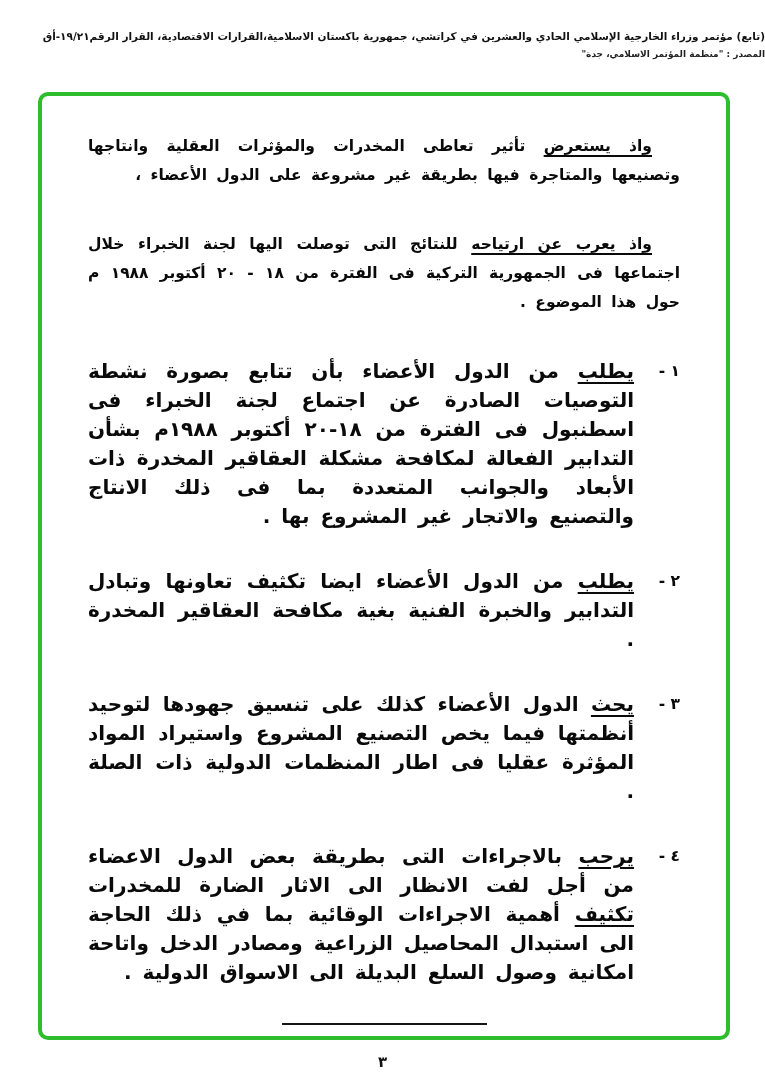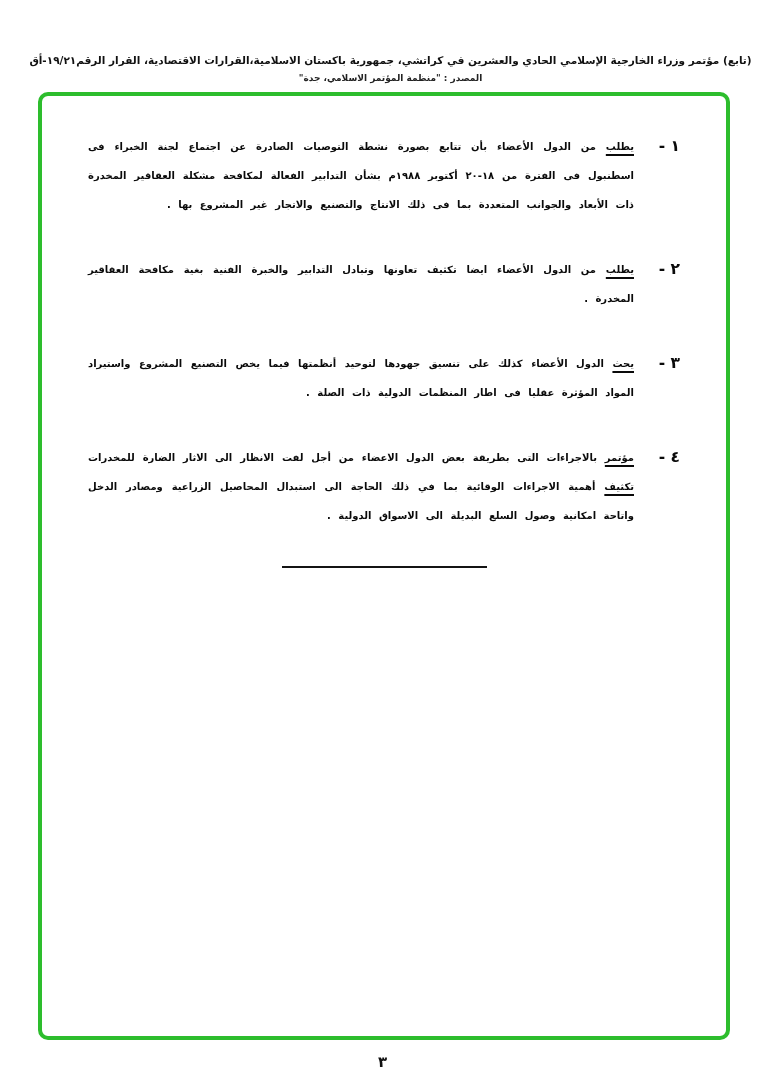--- a/index.html
+++ b/index.html
@@ -13,24 +13,22 @@
     height: 1083px;
     background: #ffffff;
     font-family: "DejaVu Sans", sans-serif;
     overflow: hidden;
   }
   .doc-header {
     position: absolute;
     top: 30px;
     left: 16px;
     right: 0;
-    text-align: center;
     direction: rtl;
     color: #111;
-    margin-top: 24px;
   }
   .doc-header .h1 {
     font-size: 10.5px;
     font-weight: bold;
     letter-spacing: 0;
   }
   .doc-header .h2 {
     font-size: 9px;
     font-weight: bold;
     margin-top: 7px;
@@ -66,21 +64,21 @@
   .item .num {
     flex: 0 0 46px;
     font-size: 15.5px;
     font-weight: bold;
     line-height: 29px;
     white-space: nowrap;
   }
   .item .itext {
     flex: 1;
     margin: 0;
-    font-size: 10px;
+    font-size: 20px;
     font-weight: bold;
     line-height: 29px;
     text-align: justify;
     word-spacing: 4px;
   }
   .u {
     text-decoration: underline;
     text-underline-offset: 4px;
     text-decoration-thickness: 1.5px;
   }
@@ -106,40 +104,42 @@
 
 <div class="page">
 
   <header class="doc-header">
     <div class="h1">(تابع) مؤتمر وزراء الخارجية الإسلامي الحادي والعشرين في كراتشي، جمهورية باكستان الاسلامية،القرارات الاقتصادية، القرار الرقم١٩/٢١-أق</div>
     <div class="h2">المصدر : "منظمة المؤتمر الاسلامي، جدة"</div>
   </header>
 
   <div class="green-box" style="border-color: rgb(45, 189, 45);">
 
+    <p class="para"><span class="u">واذ يستعرض</span><span> تأثير تعاطى المخدرات والمؤثرات العقلية وانتاجها وتصنيعها والمتاجرة فيها بطريقة غير مشروعة على الدول الأعضاء ،</span></p>
 
+    <p class="para"><span class="u">واذ يعرب عن ارتياحه</span><span> للنتائج التى توصلت اليها لجنة الخبراء خلال اجتماعها فى الجمهورية التركية فى الفترة من ١٨ - ٢٠ أكتوبر ١٩٨٨ م حول هذا الموضوع .</span></p>
 
     <div class="item">
       <span class="num">١ -</span>
       <p class="itext"><span class="u">يطلب</span><span> من الدول الأعضاء بأن تتابع بصورة نشطة التوصيات الصادرة عن اجتماع لجنة الخبراء فى اسطنبول فى الفترة من ١٨-٢٠ أكتوبر ١٩٨٨م بشأن التدابير الفعالة لمكافحة مشكلة العقاقير المخدرة ذات الأبعاد والجوانب المتعددة بما فى ذلك الانتاج والتصنيع والاتجار غير المشروع بها .</span></p>
     </div>
 
     <div class="item">
       <span class="num">٢ -</span>
       <p class="itext"><span class="u">يطلب</span><span> من الدول الأعضاء ايضا تكثيف تعاونها وتبادل التدابير والخبرة الفنية بغية مكافحة العقاقير المخدرة .</span></p>
     </div>
 
     <div class="item">
       <span class="num">٣ -</span>
       <p class="itext"><span class="u">يحث</span><span> الدول الأعضاء كذلك على تنسيق جهودها لتوحيد أنظمتها فيما يخص التصنيع المشروع واستيراد المواد المؤثرة عقليا فى اطار المنظمات الدولية ذات الصلة .</span></p>
     </div>
 
     <div class="item">
       <span class="num">٤ -</span>
-      <p class="itext"><span class="u">مؤتمر</span><span> بالاجراءات التى بطريقة بعض الدول الاعضاء من أجل لفت الانظار الى الاثار الضارة للمخدرات </span><span class="u">تكثيف</span><span> أهمية الاجراءات الوقائية بما في ذلك الحاجة الى استبدال المحاصيل الزراعية ومصادر الدخل واتاحة امكانية وصول السلع البديلة الى الاسواق الدولية .</span></p>
+      <p class="itext"><span class="u">يرحب</span><span> بالاجراءات التى بطريقة بعض الدول الاعضاء من أجل لفت الانظار الى الاثار الضارة للمخدرات </span><span class="u">تكثيف</span><span> أهمية الاجراءات الوقائية بما في ذلك الحاجة الى استبدال المحاصيل الزراعية ومصادر الدخل واتاحة امكانية وصول السلع البديلة الى الاسواق الدولية .</span></p>
     </div>
 
     <div class="end-rule"></div>
 
   </div>
 
   <div class="page-number">٣</div>
 
 </div>
 

